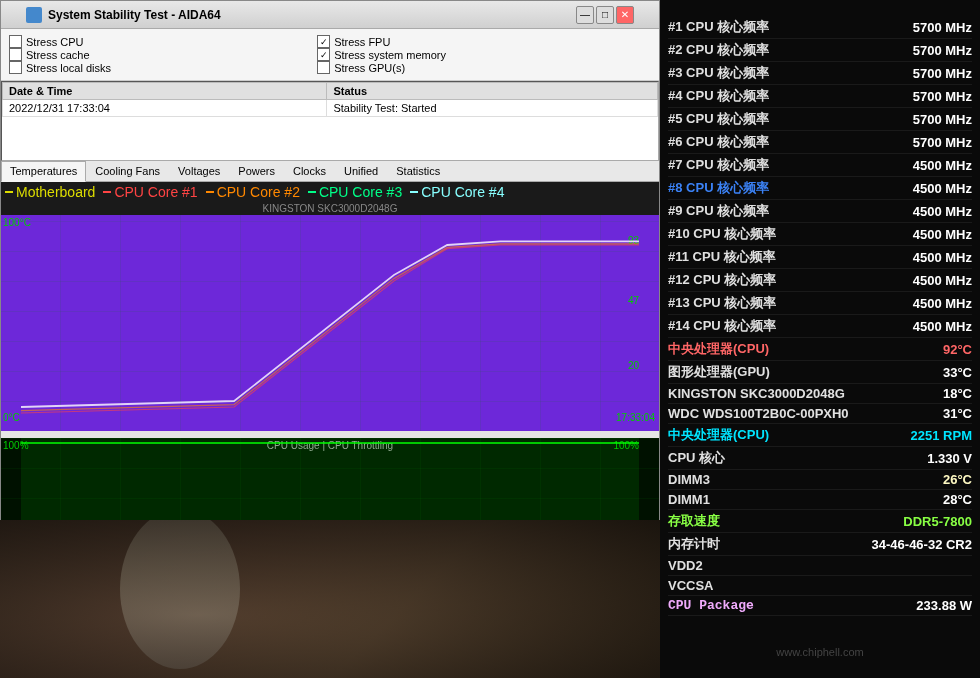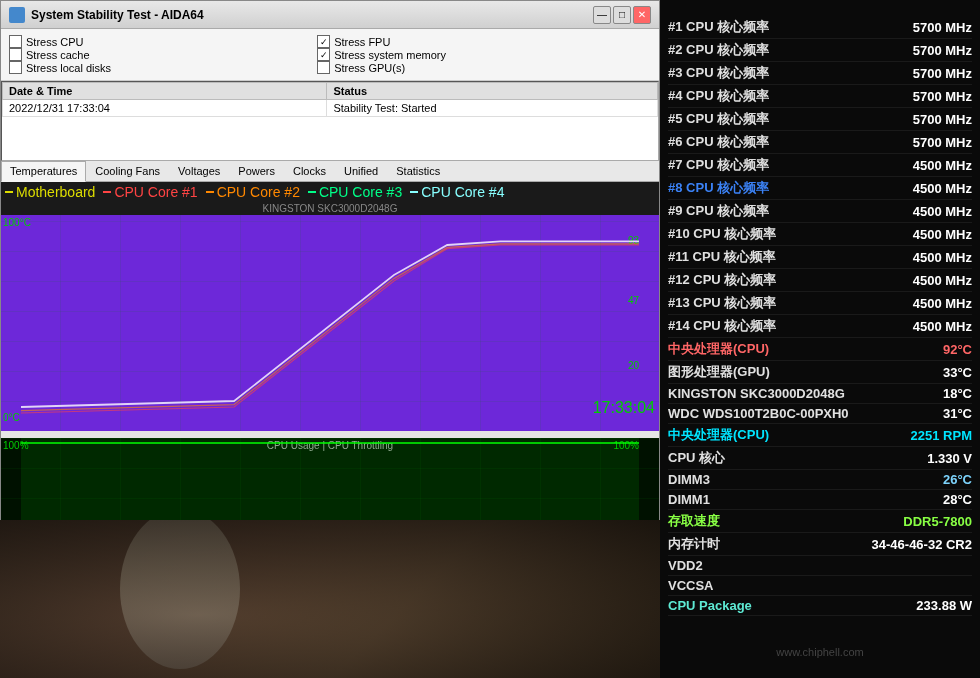--- a/index.html
+++ b/index.html
@@ -33,21 +33,21 @@
       width: 660px; height: 520px;
       background: #f0f0f0;
       border: 1px solid #888;
     }
 
     .title-bar {
       display: flex;
       align-items: center;
       justify-content: space-between;
       background: linear-gradient(to bottom, #e8e8e8, #d0d0d0);
-      padding: 4px 8px;
+      padding: 4px 25px;
       border-bottom: 1px solid #aaa;
       height: 28px;
     }
     .title-bar-left {
       display: flex; align-items: center; gap: 6px;
     }
     .title-bar-icon { width: 16px; height: 16px; background: #4488cc; border-radius: 2px; }
     .title-bar-text { font-size: 12px; color: #000; font-weight: bold; }
     .title-bar-controls { display: flex; gap: 2px; }
     .title-btn {
@@ -206,22 +206,22 @@
       background-image: 
         repeating-linear-gradient(0deg, transparent, transparent 29px, rgba(0,128,0,0.2) 30px),
         repeating-linear-gradient(90deg, transparent, transparent 59px, rgba(0,128,0,0.2) 60px);
     }
 
     .graph-label-y {
       position: absolute; left: 2px;
       font-size: 10px; color: #00cc00;
     }
     .graph-label-time {
-      position: absolute; bottom: 14px; right: 4px;
-      font-size: 16px; color: #00cc00; text-align: center;
+      position: absolute; bottom: 8px; right: 4px;
+      font-size: 10px; color: #00cc00; text-align: center;
     }
     .graph-value-label {
       position: absolute; right: 20px;
       font-size: 10px; color: #00cc00;
     }
     .graph-title-center {
       position: absolute; top: 2px; left: 50%; transform: translateX(-50%);
       font-size: 10px; color: #aaa;
     }
   </style>
@@ -305,21 +305,21 @@
       <div class="row">
         <span class="label" style="color: rgb(0, 229, 255);">中央处理器(CPU)</span>
         <span class="value" style="color: rgb(0, 229, 255);">2251 RPM</span>
       </div>
       <div class="row">
         <span class="label" style="color: rgb(224, 224, 224);">CPU 核心</span>
         <span class="value" style="color: rgb(255, 255, 255);">1.330 V</span>
       </div>
       <div class="row">
         <span class="label" style="color: rgb(224, 224, 224);">DIMM3</span>
-        <span class="value" style="color: #7dd3fc;">26°C</span>
+        <span class="value" style="color: #fef9c3;">26°C</span>
       </div>
       <div class="row">
         <span class="label" style="color: rgb(224, 224, 224);">DIMM1</span>
         <span class="value" style="color: rgb(255, 255, 255);">28°C</span>
       </div>
       <div class="row">
         <span class="label" style="color: rgb(136, 255, 68);">存取速度</span>
         <span class="value" style="color: rgb(136, 255, 68);">DDR5-7800</span>
       </div>
       <div class="row">
@@ -328,21 +328,21 @@
       </div>
       <div class="row">
         <span class="label" style="color: rgb(224, 224, 224);">VDD2</span>
         <span class="value" style="color: rgb(255, 255, 255);"></span>
       </div>
       <div class="row">
         <span class="label" style="color: rgb(224, 224, 224);">VCCSA</span>
         <span class="value" style="color: rgb(255, 255, 255);"></span>
       </div>
       <div class="row">
-        <span class="label" style="color: #5eead4;">CPU Package</span>
+        <span class="label" style="color: #f0abfc; font-family: Liberation Mono, monospace;">CPU Package</span>
         <span class="value" style="color: rgb(255, 255, 255);">233.88 W</span>
       </div>
     </div>
   <div style="position:absolute; bottom: 20px; left: 50%; transform:translateX(-50%); color:#444; font-size:11px; white-space:nowrap;">www.chiphell.com</div>
 </div>
 
 <div class="main-window">
 
   <div class="title-bar">
     <div class="title-bar-left">

